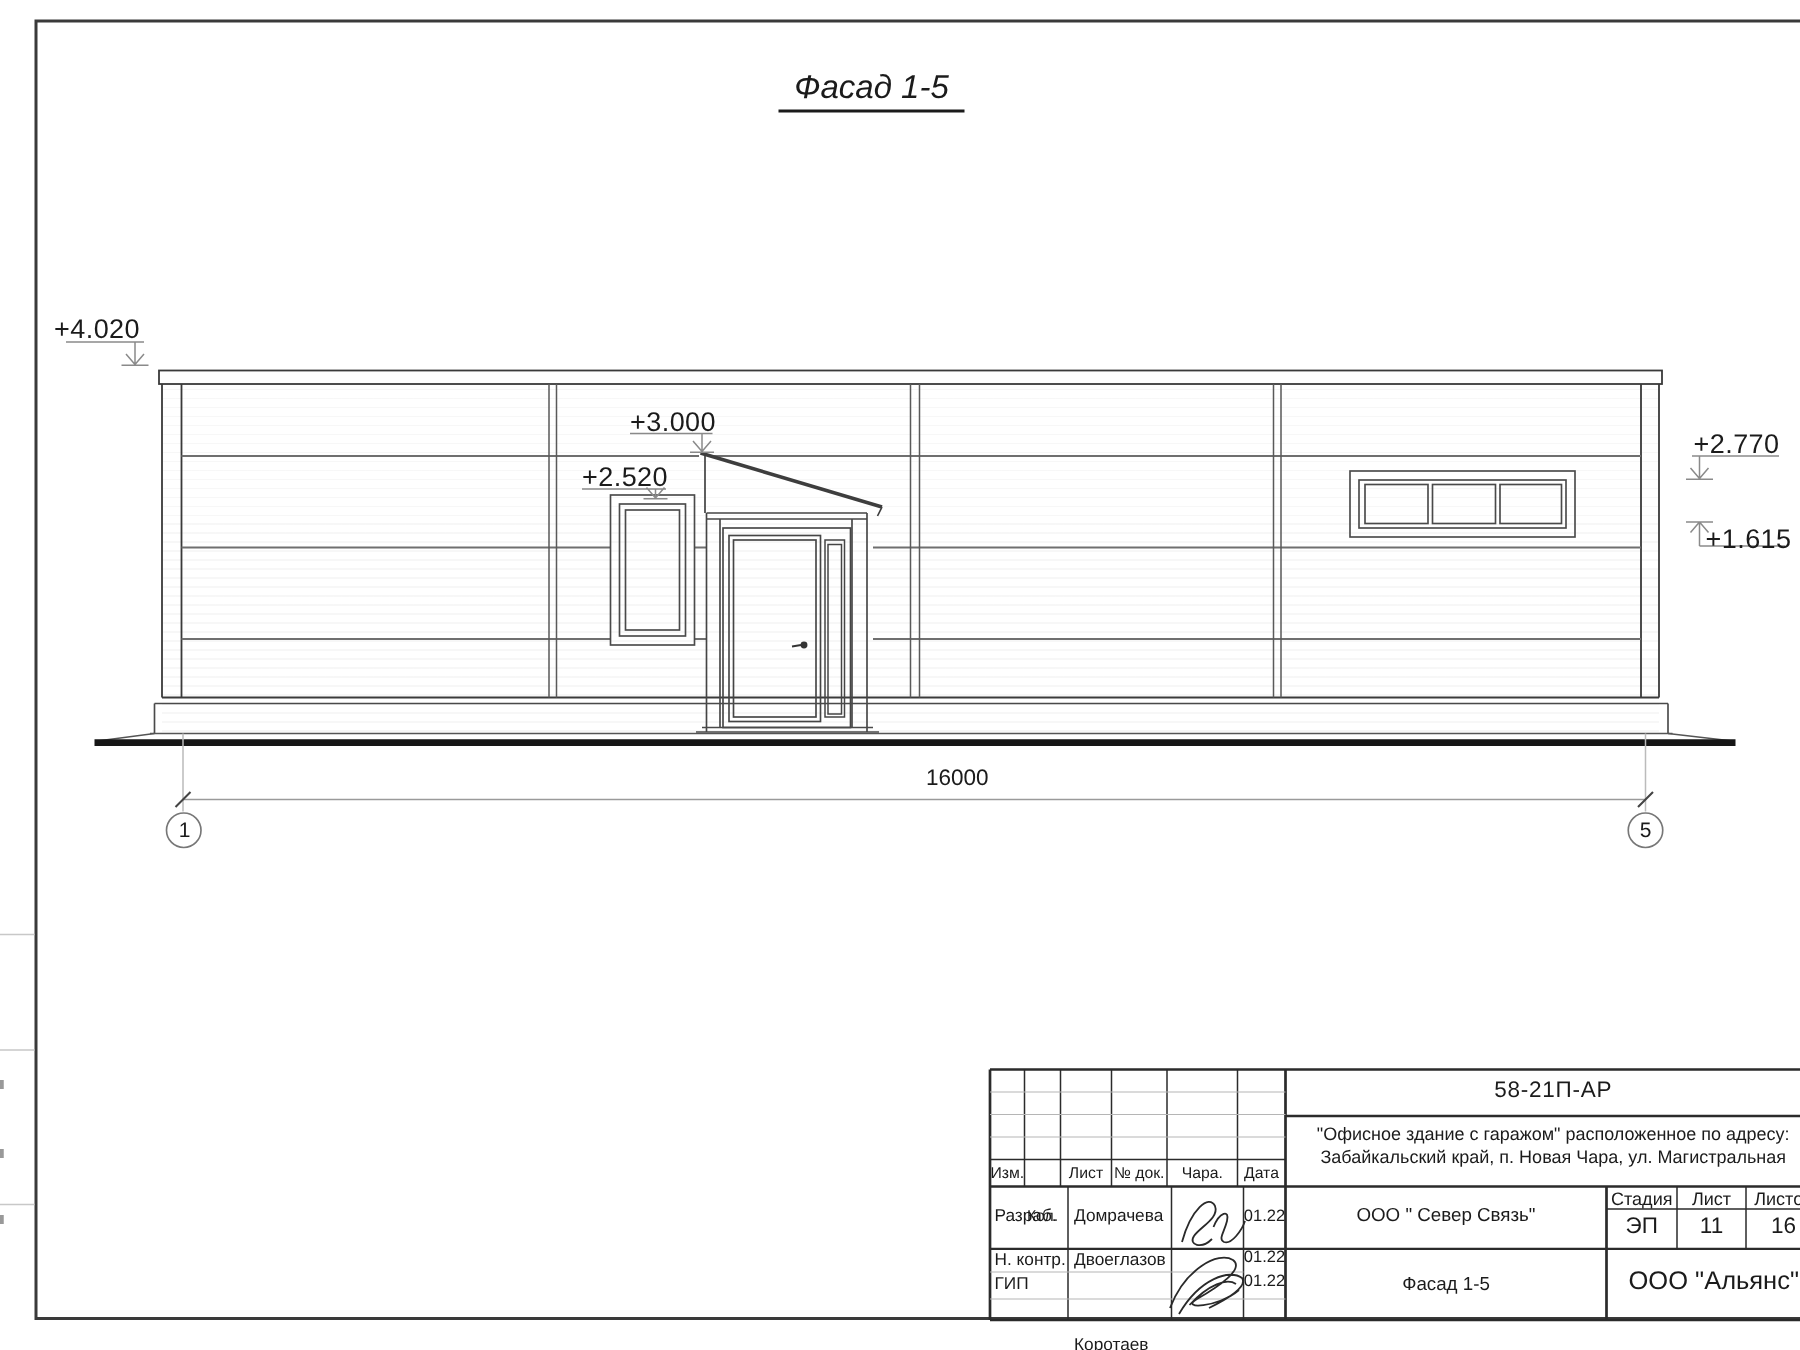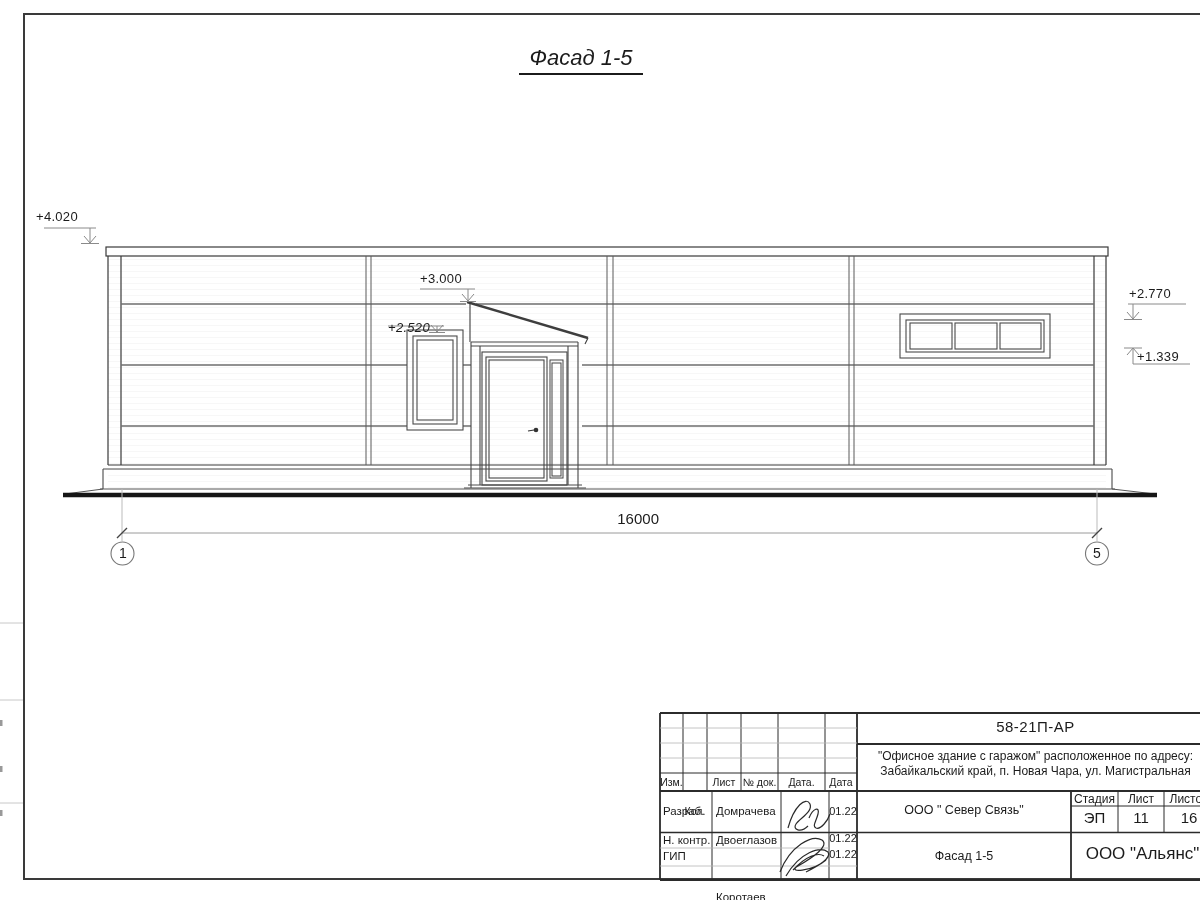--- a/index.html
+++ b/index.html
@@ -4,21 +4,21 @@
 <style>
   html,body{margin:0;padding:0;}
   body{
     width:1200px;height:900px;position:relative;overflow:hidden;
     background:#ffffff;font-family:"Liberation Sans",sans-serif;
   }
   .lbl{position:absolute;color:#1b1b1b;white-space:nowrap;line-height:1.1;}
   .ctr{text-align:center;}
   .title{font-size:22px;font-style:italic;}
   .title span{display:inline-block;border-bottom:2px solid #1b1b1b;padding:0 10px 3px 10px;}
-  .elev{font-size:13px;letter-spacing:.3px;}
+  .elev{font-size:18px;letter-spacing:.3px;}
   .dim{font-size:15px;}
   .axisnum{font-size:14px;width:24px;text-align:center;}
   .tb-doc{font-size:15px;letter-spacing:.5px;}
   .tb-proj{font-size:12px;}
   .tb-col{font-size:10.5px;}
   .tb-row{font-size:11.5px;}
   .tb-date{font-size:11px;width:28px;text-align:center;}
   .tb-cell{font-size:12.5px;}
   .tb-company{font-size:17px;}
   .tb-stagehead{font-size:12px;}
@@ -138,38 +138,38 @@
   <g stroke="#2a2a2a" stroke-width="1.2" fill="none">
     <path d="M788,828 C794,806 806,796 810,804 C813,812 800,818 796,824 C792,830 801,833 808,826 M809,818 C813,808 820,806 818,814 C816,822 812,826 816,828 C821,830 828,820 830,814"></path>
     <path d="M780,872 C790,846 812,834 822,840 C830,846 812,858 798,866 C786,873 812,872 826,860 M786,876 C800,852 820,846 828,852 C832,858 818,866 806,872 M793,870 C806,856 818,852 824,856"></path>
   </g>
 </svg>
 
 <div class="lbl title ctr" style="left:481px;top:46px;width:200px;"><span>Фасад 1-5</span></div>
 
 <div class="lbl elev" style="left:36px;top:210px;">+4.020</div>
 <div class="lbl elev" style="left:420px;top:272px;">+3.000</div>
-<div class="lbl elev" style="left:388px;top:321px;font-style:italic;">+2.520</div>
+<div class="lbl elev" style="left:388px;top:309px;">+2.520</div>
 <div class="lbl elev" style="left:1129px;top:287px;">+2.770</div>
-<div class="lbl elev" style="left:1137px;top:350px;">+1.339</div>
+<div class="lbl elev" style="left:1137px;top:350px;">+1.615</div>
 
 <div class="lbl dim ctr" style="left:559px;top:511px;width:100px;text-align:right;">16000</div>
 
 <div class="lbl axisnum" style="left:111px;top:546px;">1</div>
 <div class="lbl axisnum" style="left:1085px;top:546px;">5</div>
 
 <div class="lbl tb-doc ctr" style="left:857px;top:719px;width:357px;">58-21П-АР</div>
 <div class="lbl tb-proj ctr" style="left:857px;top:750px;width:357px;">"Офисное здание с гаражом" расположенное по адресу:</div>
 <div class="lbl tb-proj ctr" style="left:857px;top:765px;width:357px;">Забайкальский край, п. Новая Чара, ул. Магистральная</div>
 
 <div class="lbl tb-col ctr" style="left:660px;top:777px;width:23px;">Изм.</div>
 <div class="lbl tb-col ctr" style="left:683px;top:806px;width:24px;">Кол.</div>
 <div class="lbl tb-col ctr" style="left:707px;top:777px;width:34px;">Лист</div>
 <div class="lbl tb-col ctr" style="left:741px;top:777px;width:37px;">№ док.</div>
-<div class="lbl tb-col ctr" style="left:778px;top:777px;width:47px;">Дата.</div>
+<div class="lbl tb-col ctr" style="left:778px;top:777px;width:47px;">Чара.</div>
 <div class="lbl tb-col ctr" style="left:825px;top:777px;width:32px;">Дата</div>
 
 <div class="lbl tb-row" style="left:663px;top:805px;">Разраб.</div>
 <div class="lbl tb-row" style="left:716px;top:805px;">Домрачева</div>
 <div class="lbl tb-date" style="left:829px;top:805px;">01.22</div>
 
 <div class="lbl tb-row" style="left:663px;top:834px;">Н. контр.</div>
 <div class="lbl tb-row" style="left:716px;top:834px;">Двоеглазов</div>
 <div class="lbl tb-date" style="left:829px;top:832px;">01.22</div>
 

